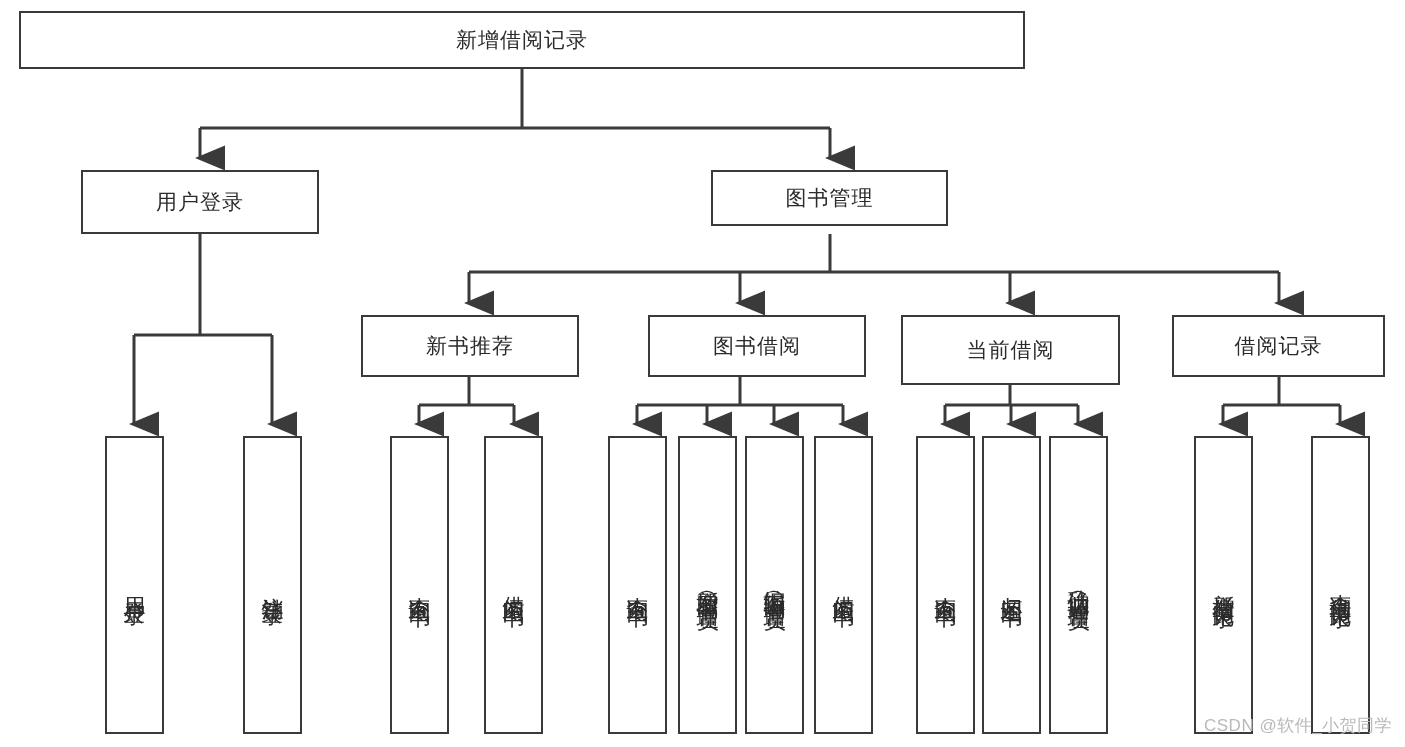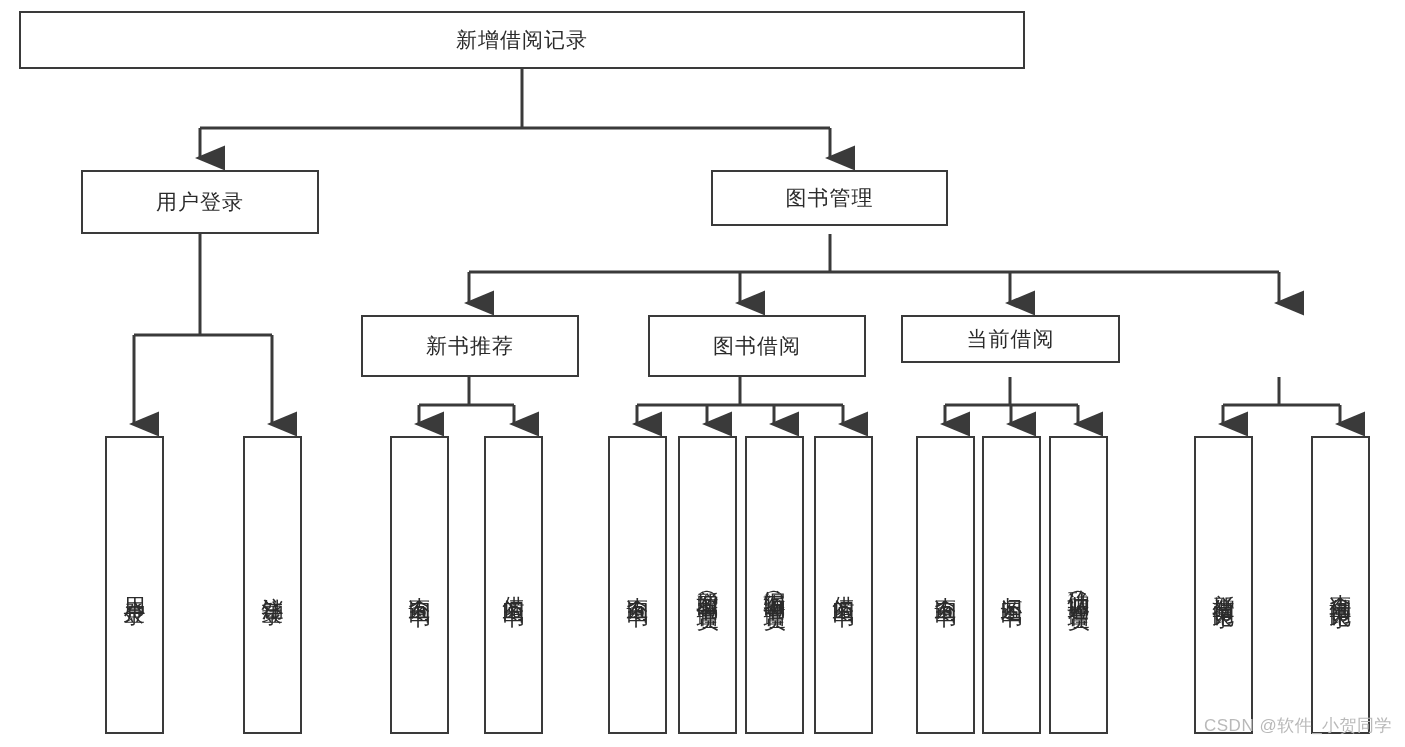--- a/index.html
+++ b/index.html
@@ -130,22 +130,25 @@
   <div class="node h" style="left:711px; top:170px; width:237px; height:56px;text-align:right;">
     <span>图书管理</span>
   </div>
 
   <div class="node h" style="left:361px; top:315px; width:218px; height:62px;">
     <span>新书推荐</span>
   </div>
   <div class="node h" style="left:632px; top:315px; width:218px; height:62px;margin-left:16px;">
     <span>图书借阅</span>
   </div>
-  <div class="node h" style="left:901px; top:315px; width:219px; height:48px;">
+  <div class="node h" style="left:901px; top:315px; width:219px; height:70px;">
     <span>当前借阅</span>
+  </div>
+  <div class="node h" style="left:1172px; top:315px; width:213px; height:62px;">
+    <span>借阅记录</span>
   </div>
 
   <div class="node v" style="left:105px; top:436px; width:59px; height:298px;">
     <span class="vtext">用户登录</span>
   </div>
   <div class="node v" style="left:243px; top:436px; width:59px; height:298px;">
     <span class="vtext">注销登录</span>
   </div>
   <div class="node v" style="left:390px; top:436px; width:59px; height:298px;">
     <span class="vtext">查询图书</span>

